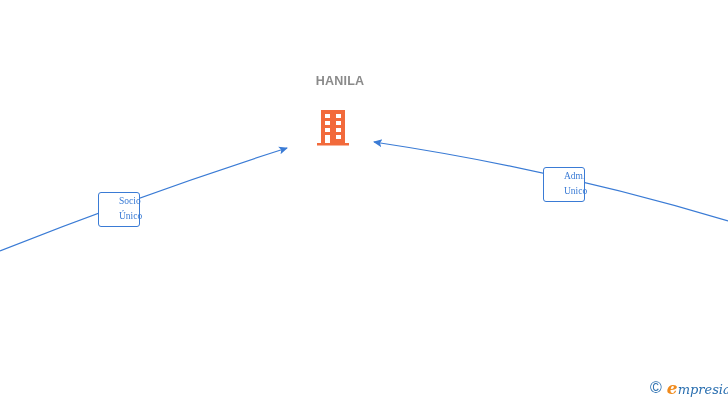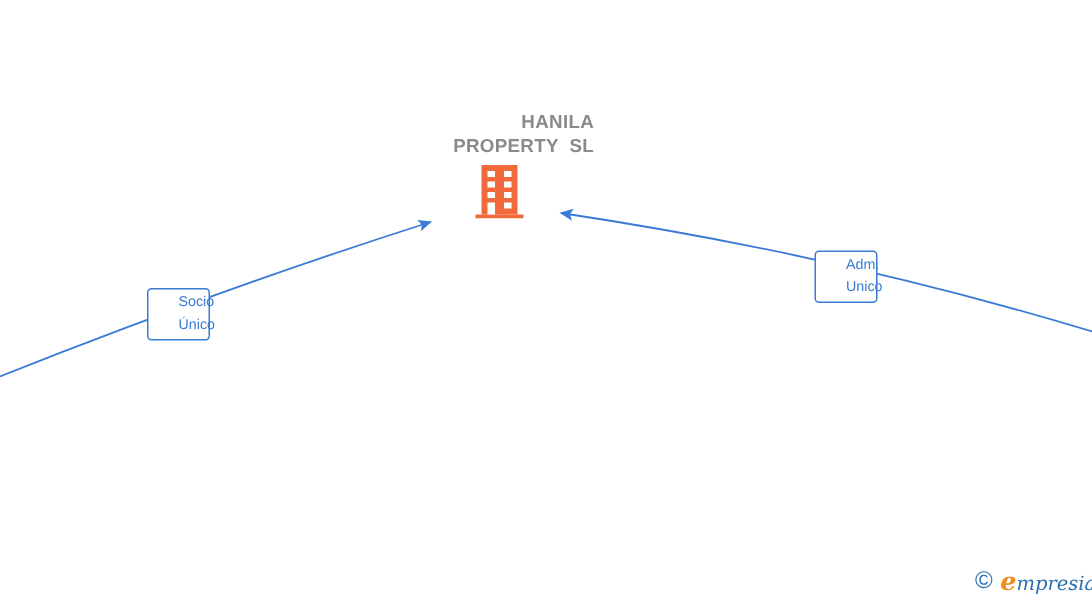--- a/index.html
+++ b/index.html
@@ -3,31 +3,31 @@
   <meta charset="utf-8">
   <style>
     html, body { margin: 0; padding: 0; }
     body {
       width: 728px; height: 400px; position: relative; overflow: hidden;
       background: #ffffff;
       font-family: "Liberation Sans", sans-serif;
     }
     svg.edges { position: absolute; left: 0; top: 0; }
     .node-title {
-      position: absolute; left: 236px; top: 73px; width: 160px;
-      text-align: right; color: #8a8a8a; font-weight: bold;
+      position: absolute; left: 260px; top: 73px; width: 160px;
+      text-align: center; color: #8a8a8a; font-weight: bold;
       font-size: 12.5px; line-height: 16px; letter-spacing: 0.2px;
     }
     .node-title span { display: block; white-space: pre; }
     .building { position: absolute; left: 316px; top: 110px; width: 34px; height: 36px; }
     .edge-label {
       position: absolute; background: #ffffff;
       border: 1px solid #3a7bd5; border-radius: 3px;
       color: #3a7bd5; font-size: 9.5px; line-height: 15px;
-      text-align: center; padding: 1px 20px; box-sizing: border-box;
+      text-align: center; padding: 1px 20px; box-sizing: border-box; font-family: Liberation Serif, serif;
     }
     .edge-label span { display: block; }
     .label-socio { left: 98px; top: 192px; width: 37px; height: 35px; }
     .label-adm { left: 543px; top: 167px; width: 42px; height: 35px; }
     .brand {
       position: absolute; left: 650px; top: 378px; height: 20px;
       display: flex; align-items: center; gap: 5px;
     }
     .copy { color: #2a6fb0; font-size: 16px; line-height: 16px; }
     .brand-name { font-family: "DejaVu Serif", serif; font-style: italic; color: #2a6fb0; font-size: 13px; }
@@ -41,21 +41,20 @@
     <marker id="arrow" markerWidth="10" markerHeight="10" refX="8" refY="5" orient="auto" markerUnits="userSpaceOnUse">
       <path d="M0,1 L9,5 L0,9 L2,5 Z" fill="#3a7bd5"></path>
     </marker>
   </defs>
   <path d="M0,251 Q140,195 287,148" stroke="#3a7bd5" stroke-width="1.2" fill="none" marker-end="url(#arrow)"></path>
   <path d="M728,221 Q560,170 374,142" stroke="#3a7bd5" stroke-width="1.2" fill="none" marker-end="url(#arrow)"></path>
 </svg>
 
 <div class="node-title">
   <span>HANILA</span>
-  <span>PROPERTY  SL</span>
 </div>
 
 <svg class="building" viewBox="0 0 34 36">
   <rect x="5" y="0" width="24" height="33" fill="#f26a3b"></rect>
   <rect x="1" y="33" width="32" height="2.5" fill="#f26a3b"></rect>
   <g fill="#ffffff">
     <rect x="9" y="4" width="5" height="4"></rect>
       <rect x="20" y="4" width="5" height="4"></rect>
     <rect x="9" y="11" width="5" height="4"></rect>
       <rect x="20" y="11" width="5" height="4"></rect>

